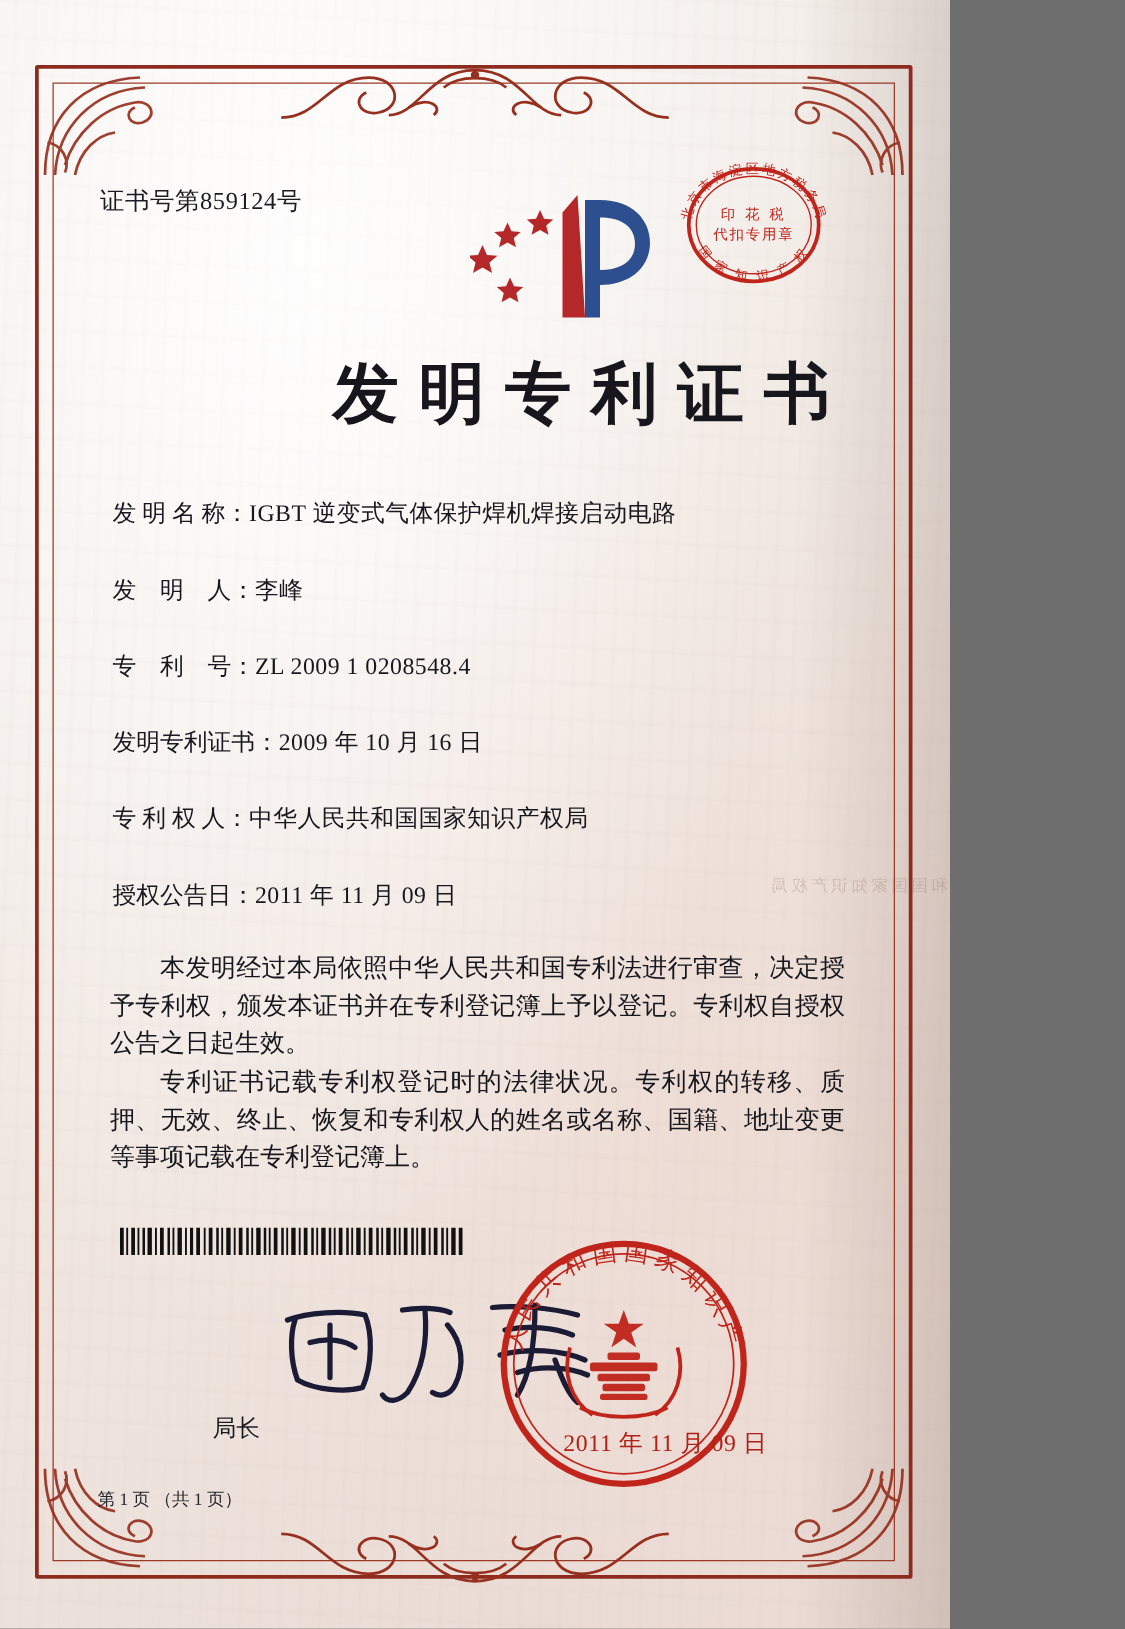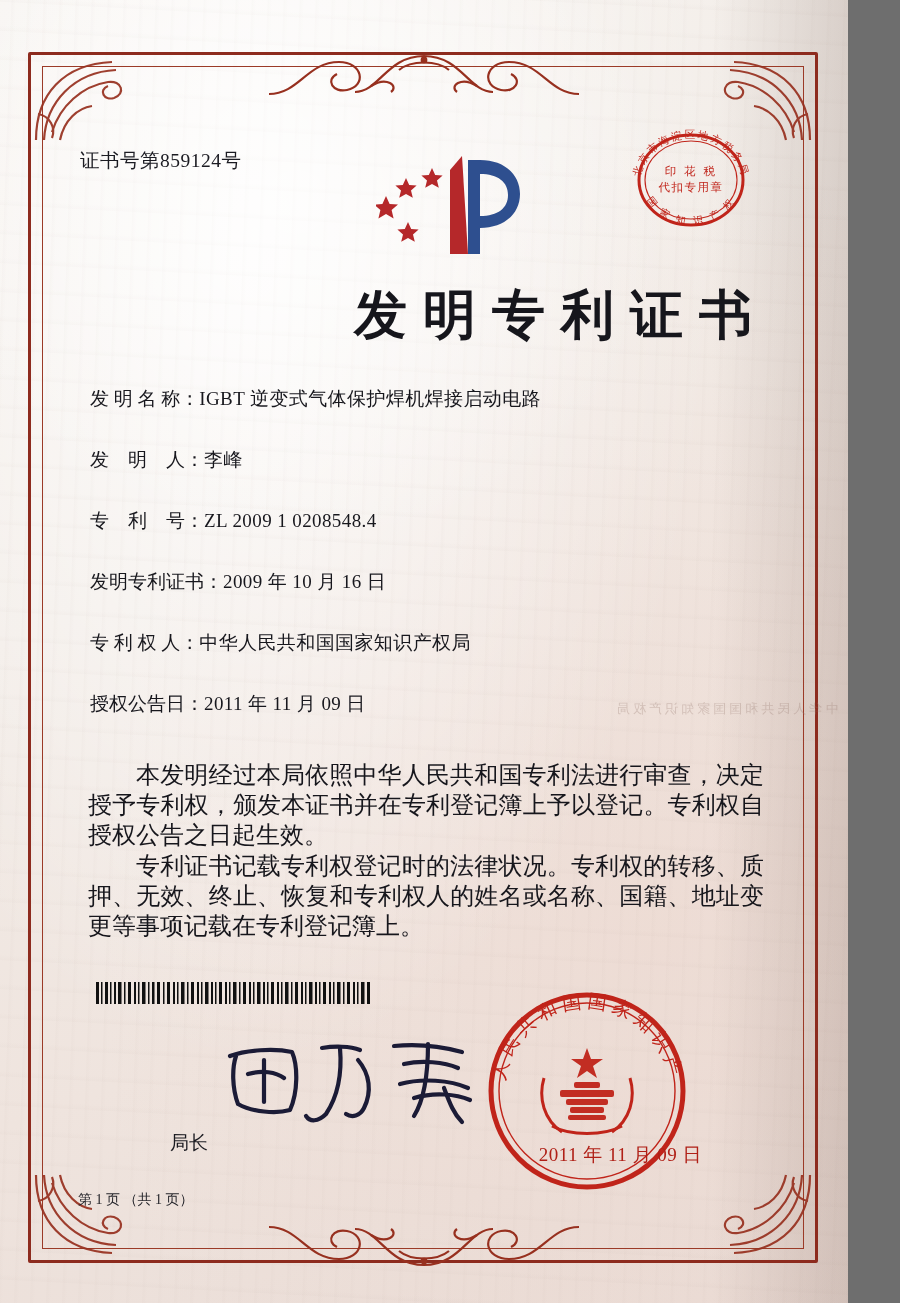--- a/index.html
+++ b/index.html
@@ -5,21 +5,21 @@
   html, body {
     margin: 0;
     padding: 0;
     background: #6e6e6e;
   }
   body {
     font-family: "Liberation Serif", "DejaVu Serif", serif;
   }
   .page {
     position: relative;
-    width: 848px;
+    width: 760px;
     height: 1303px;
     overflow: hidden;
     background:
       radial-gradient(ellipse at 30% 18%, rgba(255,255,255,0.85) 0%, rgba(250,246,242,0.0) 55%),
       radial-gradient(ellipse at 78% 72%, rgba(236,214,205,0.55) 0%, rgba(236,214,205,0.0) 60%),
       linear-gradient(160deg, #f6f2ee 0%, #f2ece7 40%, #efe4de 70%, #e9dcd6 100%);
     text-decoration: underline;
   }
   
   .paper-texture {
@@ -118,39 +118,39 @@
     font-size: 53px;
     font-weight: 700;
     letter-spacing: 16px;
     color: #16161c;
     text-indent: 16px;
     font-family: "DejaVu Serif", "Liberation Serif", serif;
   }
 
   .fields {
     position: absolute;
-    left: 12px; top: 266px; right: 0;
+    left: 12px; top: 278px; right: 0;
   }
   .field {
     font-size: 19px;
     color: #17171d;
     margin-bottom: 35px;
     white-space: nowrap;
   }
   .field .lbl {
     display: inline-block;
   }
   .field .val {
     letter-spacing: .4px;
   }
 
   .body-text {
     position: absolute;
     left: 10px; right: 4px; top: 640px;
-    font-size: 24px;
+    font-size: 20px;
     line-height: 30px;
     color: #16161c;
     text-align: justify;
   }
   .body-text p {
     margin: 0 0 1px 0;
     text-indent: 2em;
   }
 
   .barcode {

